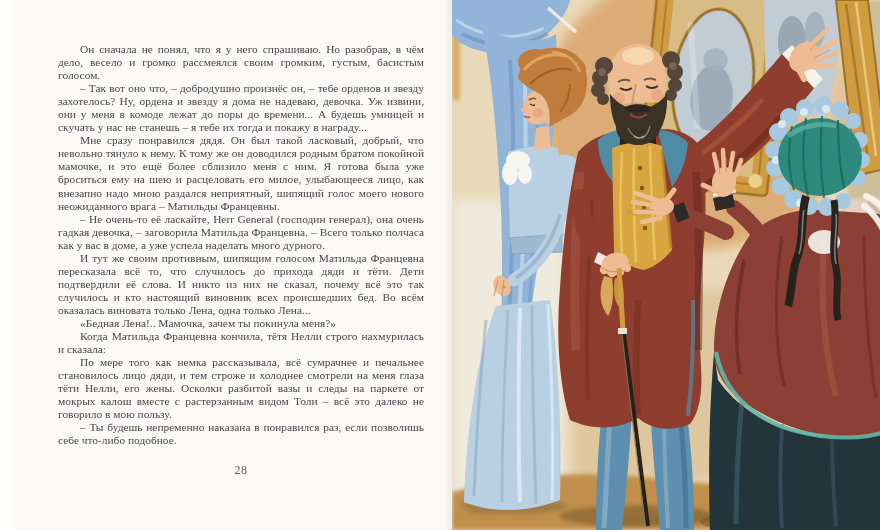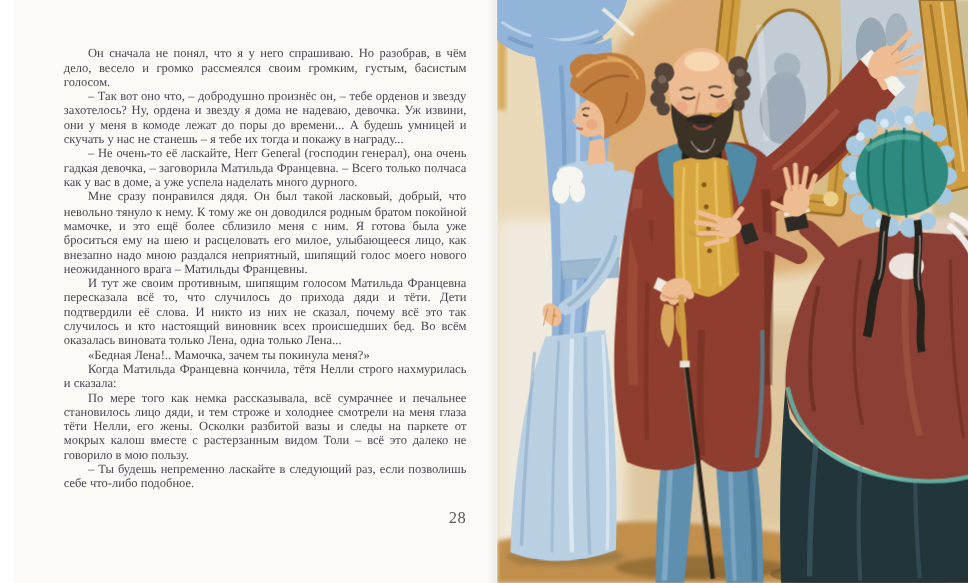--- a/index.html
+++ b/index.html
@@ -2,22 +2,22 @@
 <html style="--page_bg: #fbfaf7; --ink: #47464f; --page_num: #5a5a60; --ill_base: #ead9b8; --wall_amber: #d8a265; --wall_olive: #ccbe96; --wall_pink: #e3d0c1; --wall_peach: #ecd9c0; --floor: #c18f4c; --floor_dark: #8f672f; --curtain: #92b4d8; --curtain_light: #c6d9ec; --curtain_dark: #6b93bf; --gold: #cf9c41; --gold_light: #eccf8b; --gold_dark: #9e7226; --glass: #c1ccd4; --smudge: #8fa0ad; --coat: #8f3e2e; --coat_light: #ad5c44; --coat_dark: #64281c; --vest: #d8a63f; --vest_light: #ecc96a; --vest_dark: #b07f27; --lapel: #4f8ba5; --shirt: #f5f3ec; --tie: #24211d; --skin: #eebc92; --skin_dark: #cf9468; --blush: #d97f62; --hair_dark: #55443a; --beard: #3a3028; --hair_red: #c07c3c; --hair_red_light: #e5ac62; --hair_red_dark: #8d5524; --dress: #b9cfe2; --dress_dark: #88a9c6; --dress_light: #e4eef6; --trousers: #5f8fae; --trousers_light: #8db4ca; --trousers_dark: #3f6c8a; --bonnet: #2e8a7e; --bonnet_dark: #176a5e; --bonnet_light: #62b5a6; --frill: #a7c9e0; --frill_light: #d8e8f2; --shawl: #8c4134; --shawl_light: #a85d48; --shawl_dark: #5f241b; --navy: #22343b; --navy_light: #45626e; --white: #f7f5f0;"><head>
 <meta charset="utf-8">
 <style>
   html,body{margin:0;padding:0;background:#ffffff;}
   .spread{position:relative;width:880px;height:530px;overflow:hidden;background:#ffffff;
           font-family:"Liberation Serif","DejaVu Serif",serif;margin-left:12px;}
   .page-left{position:absolute;left:0;top:0;width:440px;height:530px;background:var(--page_bg,#fbfaf7);}
   .text-block{position:absolute;left:46px;top:43px;width:366px;color:var(--ink,#47464f);
               font-size:11.4px;line-height:1.145;text-align:justify;}
   .text-block p.para{margin:0;text-indent:22px;}
-  .page-number{position:absolute;left:46px;top:463px;width:366px;text-align:right;
-               font-size:15px;color:var(--page_num,#5a5a60);letter-spacing:.5px;}
+  .page-number{position:absolute;left:46px;top:463px;width:366px;text-align:center;
+               font-size:12px;color:var(--page_num,#5a5a60);letter-spacing:.5px;}
   .page-right{position:absolute;left:440px;top:0;width:440px;height:530px;}
   .page-right svg{display:block;}
   .seam{position:absolute;left:431px;top:0;width:12px;height:530px;pointer-events:none;
         background:linear-gradient(90deg,rgba(110,92,64,0) 0%,rgba(110,92,64,.08) 60%,rgba(110,92,64,0) 100%);}
   
   .f-wallbase{fill:var(--ill_base,#ead9b8)} .f-amber{fill:var(--wall_amber,#d8a265)}
   .f-olive{fill:var(--wall_olive,#ccbe96)} .f-pink{fill:var(--wall_pink,#e3d0c1)}
   .f-peach{fill:var(--wall_peach,#ecd9c0)} .f-floor{fill:var(--floor,#c18f4c)}
   .f-curt{fill:var(--curtain,#92b4d8)} .s-curtd{stroke:var(--curtain_dark,#6b93bf)}
   .s-curtl{stroke:var(--curtain_light,#c6d9ec)}
@@ -40,27 +40,27 @@
 </style>
 </head>
 <body>
 
 <div class="spread">
 
   <section class="page-left">
     <div class="text-block">
         <p class="para">Он сначала не понял, что я у него спрашиваю. Но разобрав, в чём дело, весело и громко рассмеялся своим громким, густым, басистым голосом.</p>
         <p class="para">– Так вот оно что, – добродушно произнёс он, – тебе орденов и звезду захотелось? Ну, ордена и звезду я дома не надеваю, девочка. Уж извини, они у меня в комоде лежат до поры до времени... А будешь умницей и скучать у нас не станешь – я тебе их тогда и покажу в награду...</p>
+        <p class="para">Мне сразу понравился дядя. Он был такой ласковый, добрый, что невольно тянуло к нему. К тому же он доводился родным братом покойной мамочке, и это ещё более сблизило меня с ним. Я готова была уже броситься ему на шею и расцеловать его милое, улыбающееся лицо, как внезапно надо мною раздался неприятный, шипящий голос моего нового неожиданного врага – Матильды Францевны.</p>
         <p class="para">– Не очень-то её ласкайте, Herr General (господин генерал), она очень гадкая девочка, – заговорила Матильда Францевна. – Всего только полчаса как у вас в доме, а уже успела наделать много дурного.</p>
-        <p class="para">Мне сразу понравился дядя. Он был такой ласковый, добрый, что невольно тянуло к нему. К тому же он доводился родным братом покойной мамочке, и это ещё более сблизило меня с ним. Я готова была уже броситься ему на шею и расцеловать его милое, улыбающееся лицо, как внезапно надо мною раздался неприятный, шипящий голос моего нового неожиданного врага – Матильды Францевны.</p>
         <p class="para">И тут же своим противным, шипящим голосом Матильда Францевна пересказала всё то, что случилось до прихода дяди и тёти. Дети подтвердили её слова. И никто из них не сказал, почему всё это так случилось и кто настоящий виновник всех происшедших бед. Во всём оказалась виновата только Лена, одна только Лена...</p>
         <p class="para">«Бедная Лена!.. Мамочка, зачем ты покинула меня?»</p>
         <p class="para">Когда Матильда Францевна кончила, тётя Нелли строго нахмурилась и сказала:</p>
         <p class="para">По мере того как немка рассказывала, всё сумрачнее и печальнее становилось лицо дяди, и тем строже и холоднее смотрели на меня глаза тёти Нелли, его жены. Осколки разбитой вазы и следы на паркете от мокрых калош вместе с растерзанным видом Толи – всё это далеко не говорило в мою пользу.</p>
-        <p class="para">– Ты будешь непременно ласкайте в следующий раз, если позволишь себе что-либо подобное.</p>
+        <p class="para">– Ты будешь непременно наказана в понравился раз, если позволишь себе что-либо подобное.</p>
       </div>
     <div class="page-number">28</div>
   </section>
 
   <div class="seam"></div>
 
   <section class="page-right">
     <svg width="440" height="530" viewBox="0 0 440 530" role="img">
       <defs>
         <filter id="soft" x="-30%" y="-30%" width="160%" height="160%">

